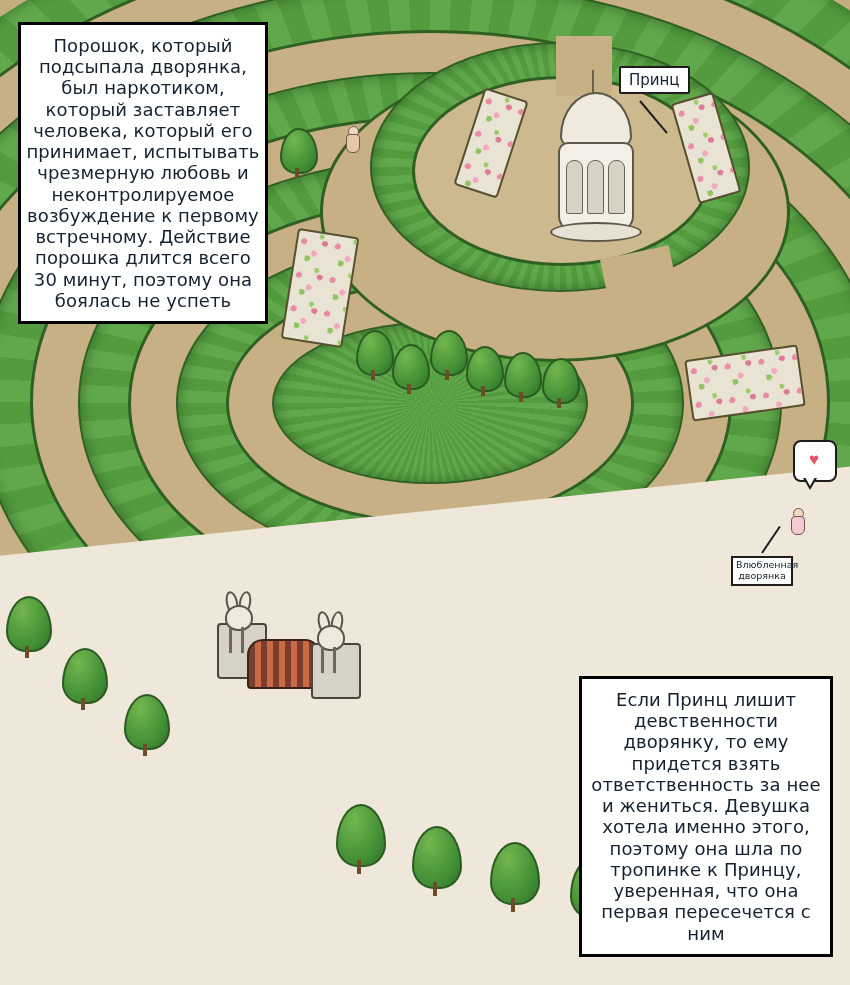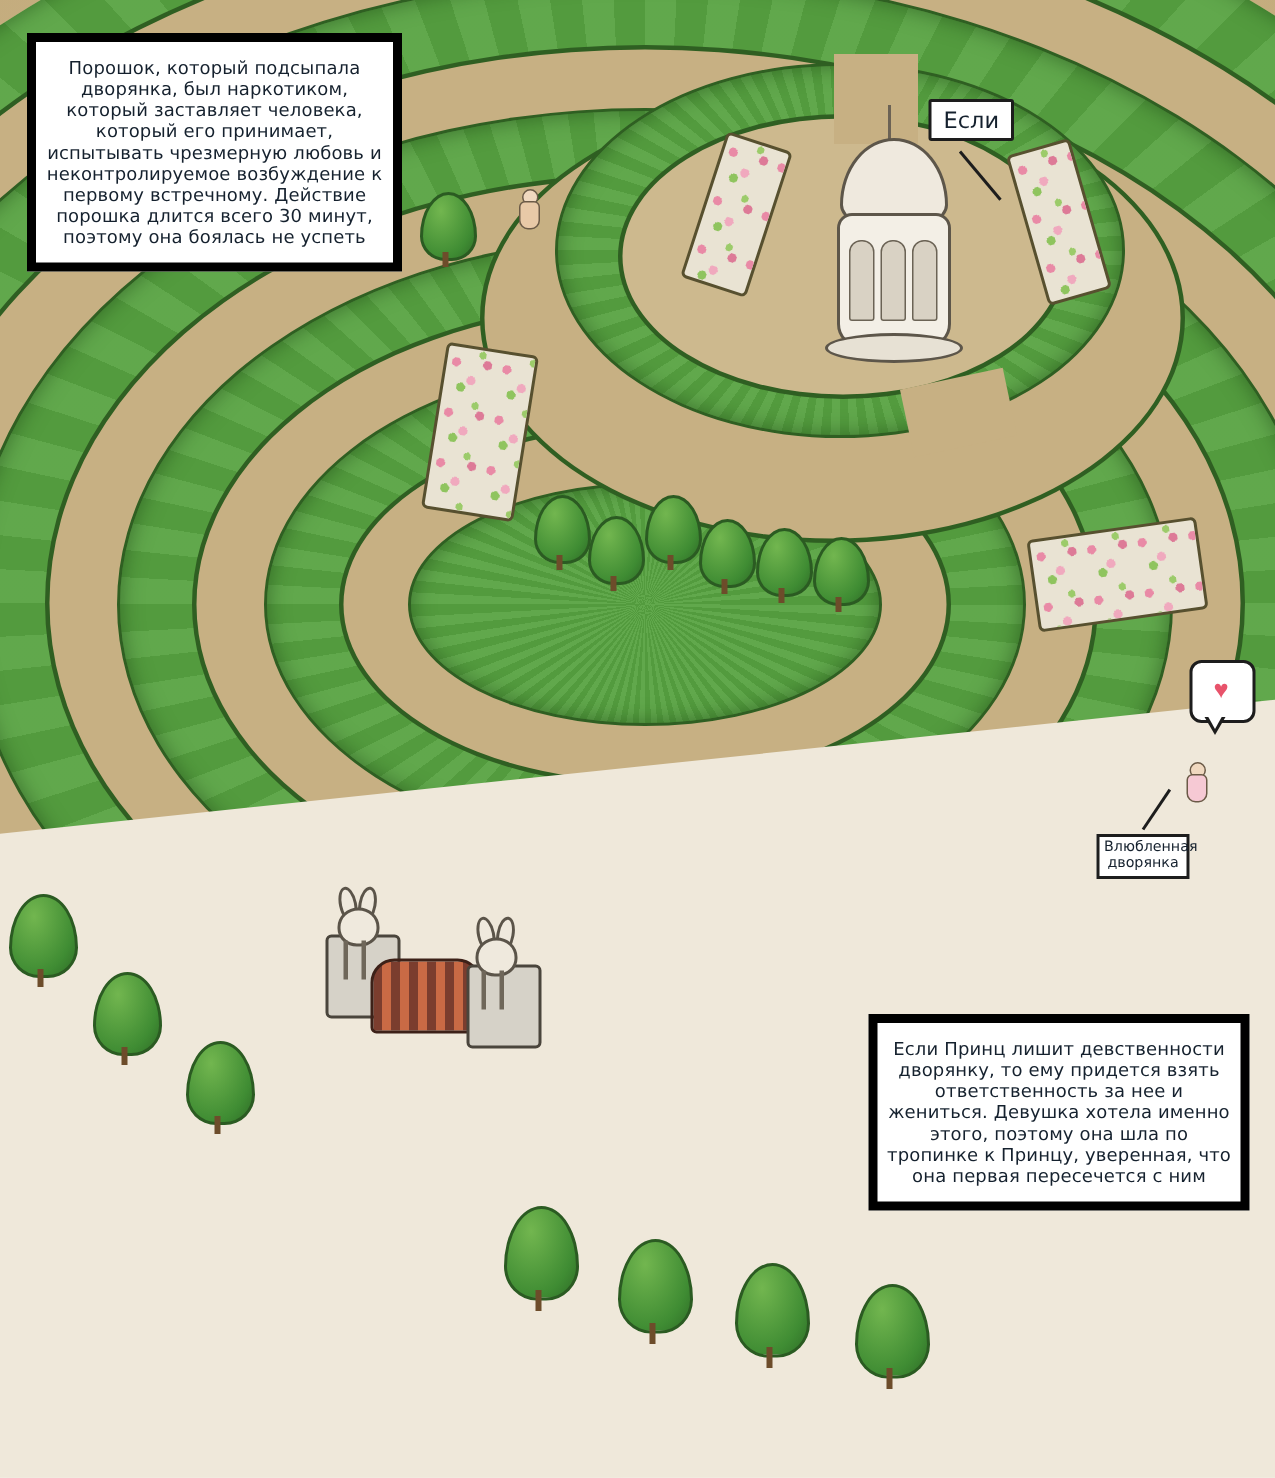--- a/index.html
+++ b/index.html
@@ -224,25 +224,25 @@
     background: #f6c9d4;
     border: 1.5px solid #6b5a47;
     border-radius: 4px 4px 6px 6px;
   }
   .figure-small.beige .f-body { background: #e8c9a7; }
 
   
   .caption {
     position: absolute;
     background: #ffffff;
-    border: 6px solid #000000;
+    border: 3px solid #000000;
     box-sizing: border-box;
     padding: 10px 4px;
     font-family: "DejaVu Sans", sans-serif;
-    font-size: 12px;
+    font-size: 18px;
     line-height: 1.18;
     color: #15212e;
     text-align: center;
     letter-spacing: 0.1px;
   }
   #caption-top {
     left: 18px;
     top: 22px;
     width: 250px;
   }
@@ -482,20 +482,20 @@
       <div class="head"></div>
       <div class="legs"></div>
       <div class="legs" style="left:18px;"></div>
     </div>
   </div>
 
   <div class="caption" id="caption-top">Порошок, который подсыпала дворянка, был наркотиком, который заставляет человека, который его принимает, испытывать чрезмерную любовь и неконтролируемое возбуждение к первому встречному. Действие порошка длится всего 30 минут, поэтому она боялась не успеть</div>
 
   <div class="caption" id="caption-bottom">Если Принц лишит девственности дворянку, то ему придется взять ответственность за нее и жениться. Девушка хотела именно этого, поэтому она шла по тропинке к Принцу, уверенная, что она первая пересечется с ним</div>
 
-  <div class="label-box" id="label-prince">Если</div>
+  <div class="label-box" id="label-prince">Принц</div>
   <div class="pointer" style="left:640px; top:100px; width:42px; transform:rotate(50deg);"></div>
 
   <div class="label-box" id="label-woman">Влюбленная дворянка</div>
   <div class="pointer" style="left:762px; top:552px; width:32px; transform:rotate(-56deg);"></div>
 
   <div class="frame"></div>
 </div>
 
 </body></html>

